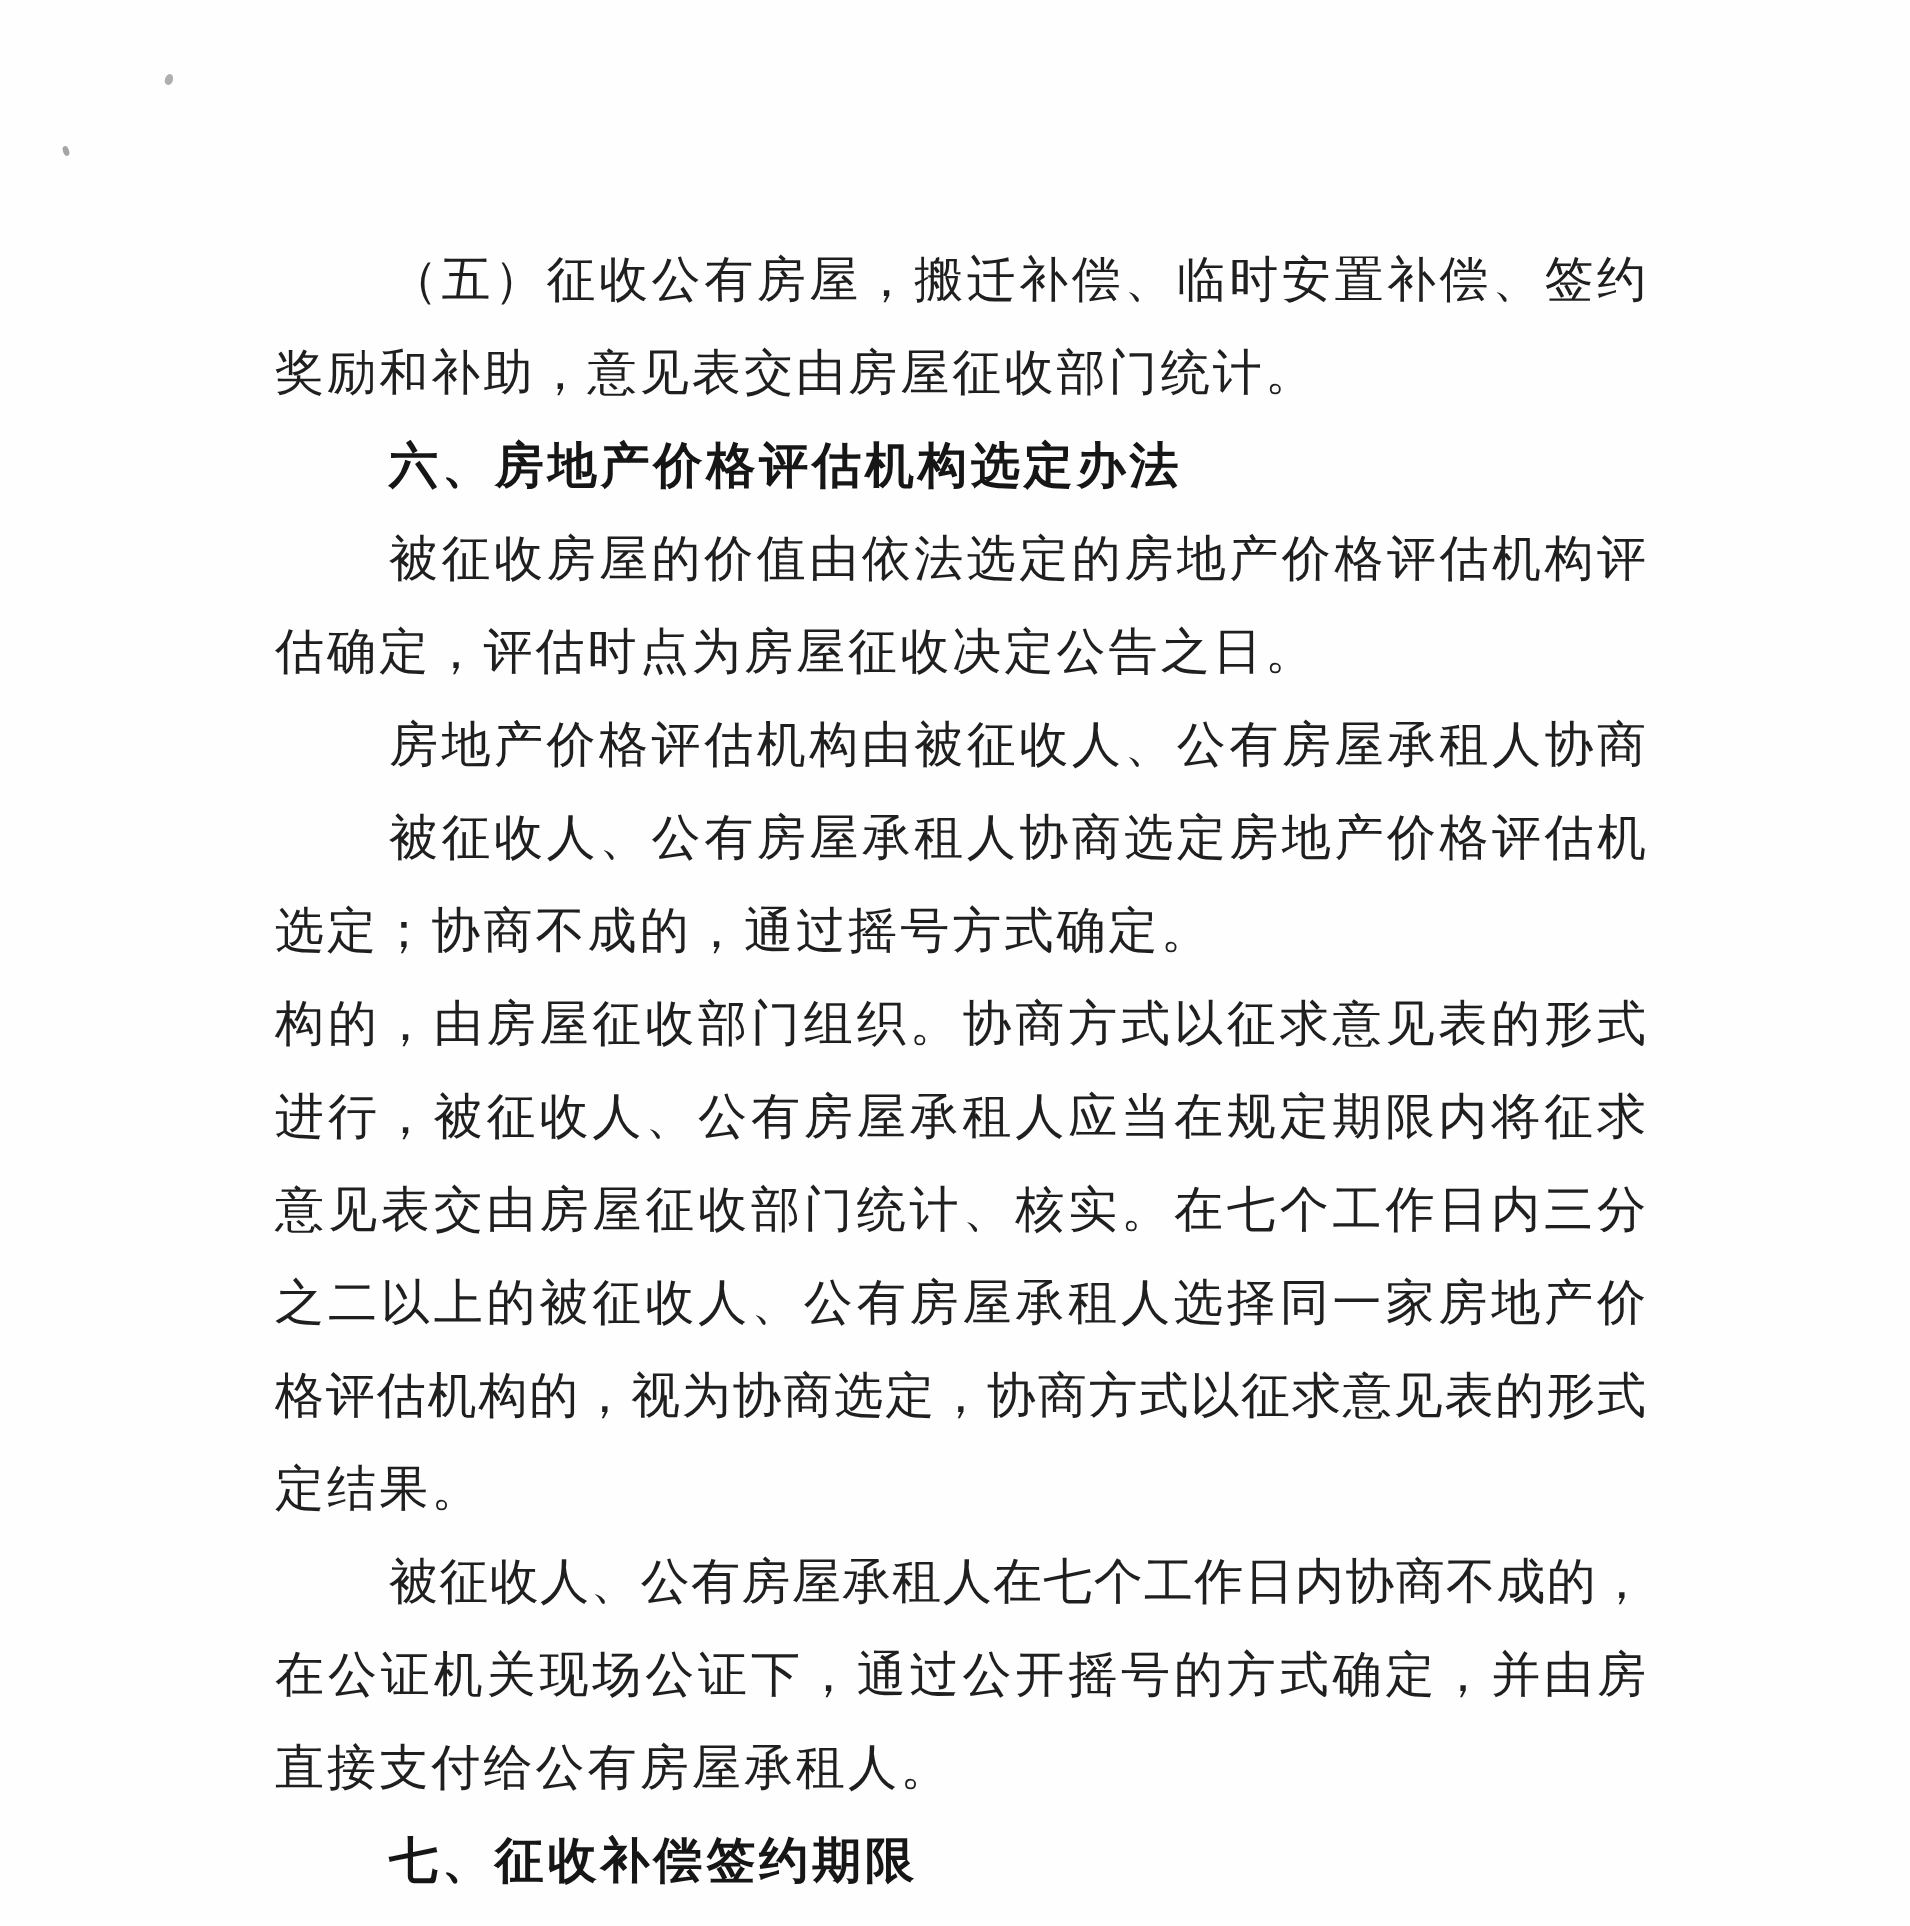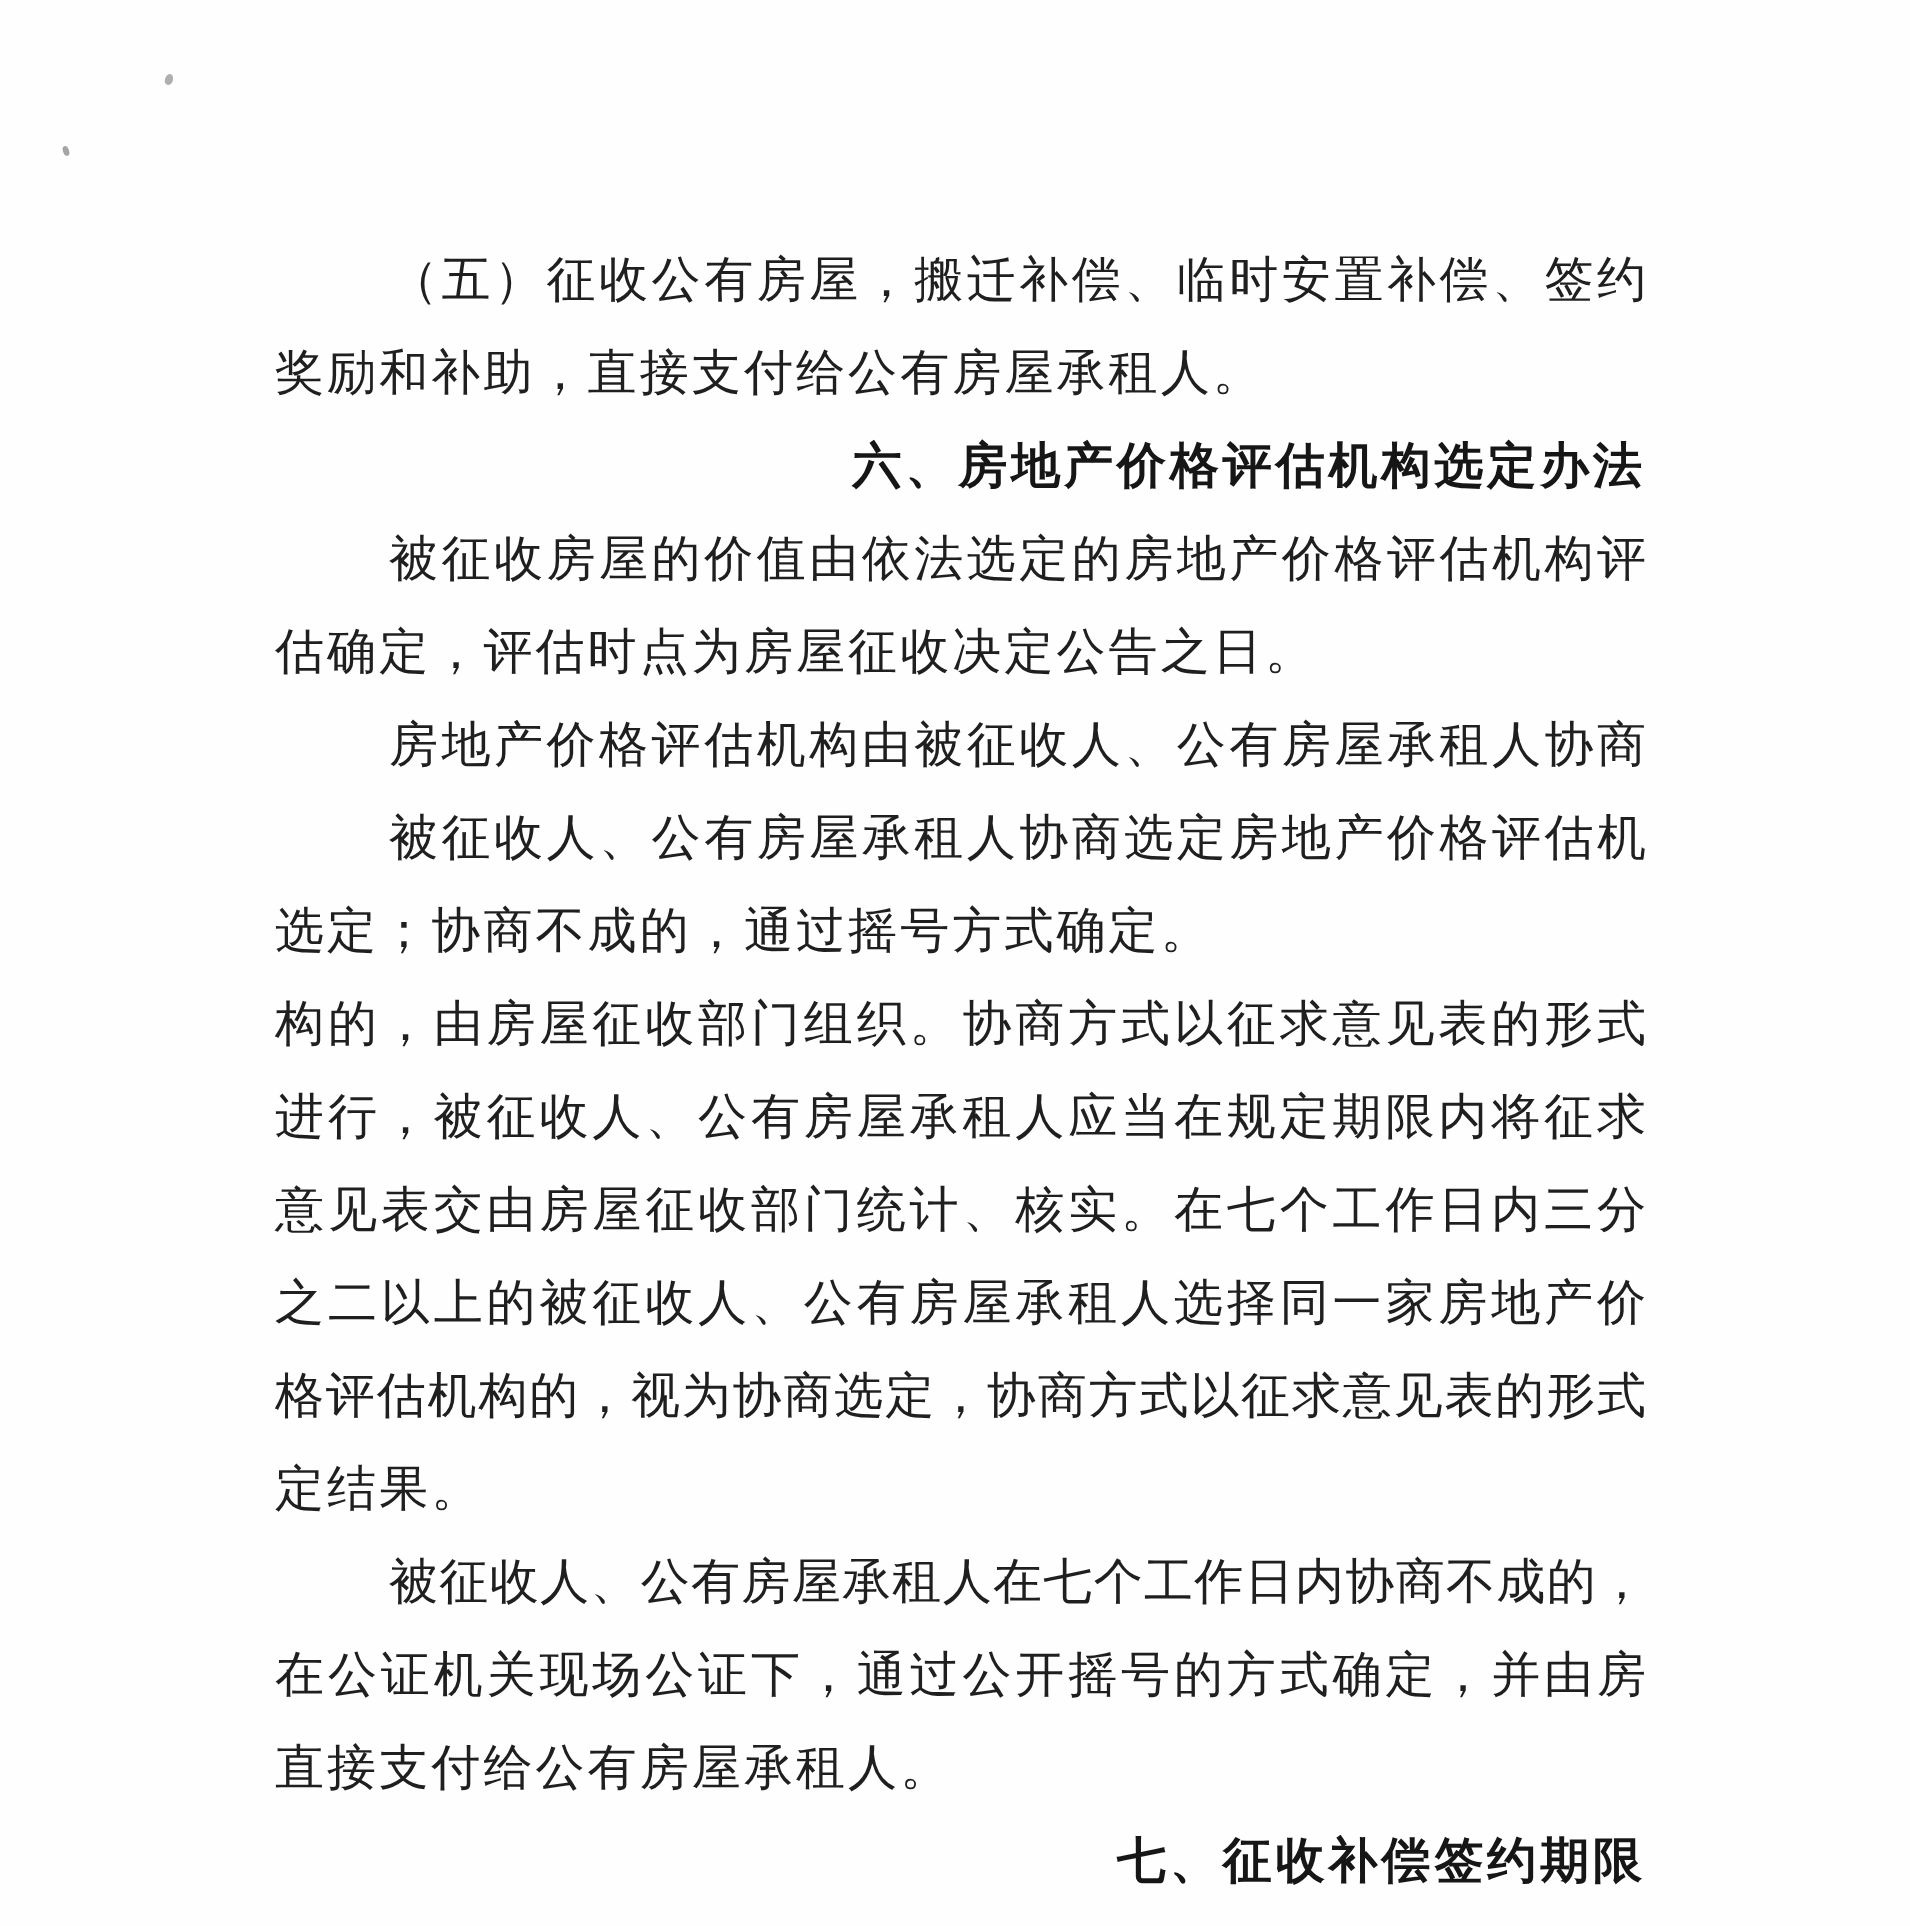--- a/index.html
+++ b/index.html
@@ -42,40 +42,39 @@
     color: #1f1f1f;
     text-align: left;
   }
   .line.justify {
     letter-spacing: 0;
     text-align: justify;
     text-align-last: justify;
   }
   .line.indent {
     text-indent: 114px;
-    text-align: right;
   }
   .line.heading {
     font-family: "Liberation Sans", "DejaVu Sans", sans-serif;
     font-weight: 700;
     letter-spacing: 3.9px;
     color: #161616;
   }
 </style>
 </head>
 <body>
 
 <div class="page">
 
   <div class="speck s1"></div>
   <div class="speck s2"></div>
 
   <main class="textblock">
     <div class="line indent justify">（五）征收公有房屋，搬迁补偿、临时安置补偿、签约</div>
-    <div class="line">奖励和补助，直接支付给公有房屋承租人。</div>
+    <div class="line">奖励和补助，意见表交由房屋征收部门统计。</div>
     <div class="line indent heading">六、房地产价格评估机构选定办法</div>
     <div class="line indent justify">被征收房屋的价值由依法选定的房地产价格评估机构评</div>
     <div class="line">估确定，评估时点为房屋征收决定公告之日。</div>
     <div class="line indent justify">房地产价格评估机构由被征收人、公有房屋承租人协商</div>
     <div class="line indent justify">被征收人、公有房屋承租人协商选定房地产价格评估机</div>
     <div class="line">选定；协商不成的，通过摇号方式确定。</div>
     <div class="line justify">构的，由房屋征收部门组织。协商方式以征求意见表的形式</div>
     <div class="line justify">进行，被征收人、公有房屋承租人应当在规定期限内将征求</div>
     <div class="line justify">意见表交由房屋征收部门统计、核实。在七个工作日内三分</div>
     <div class="line justify">之二以上的被征收人、公有房屋承租人选择同一家房地产价</div>

